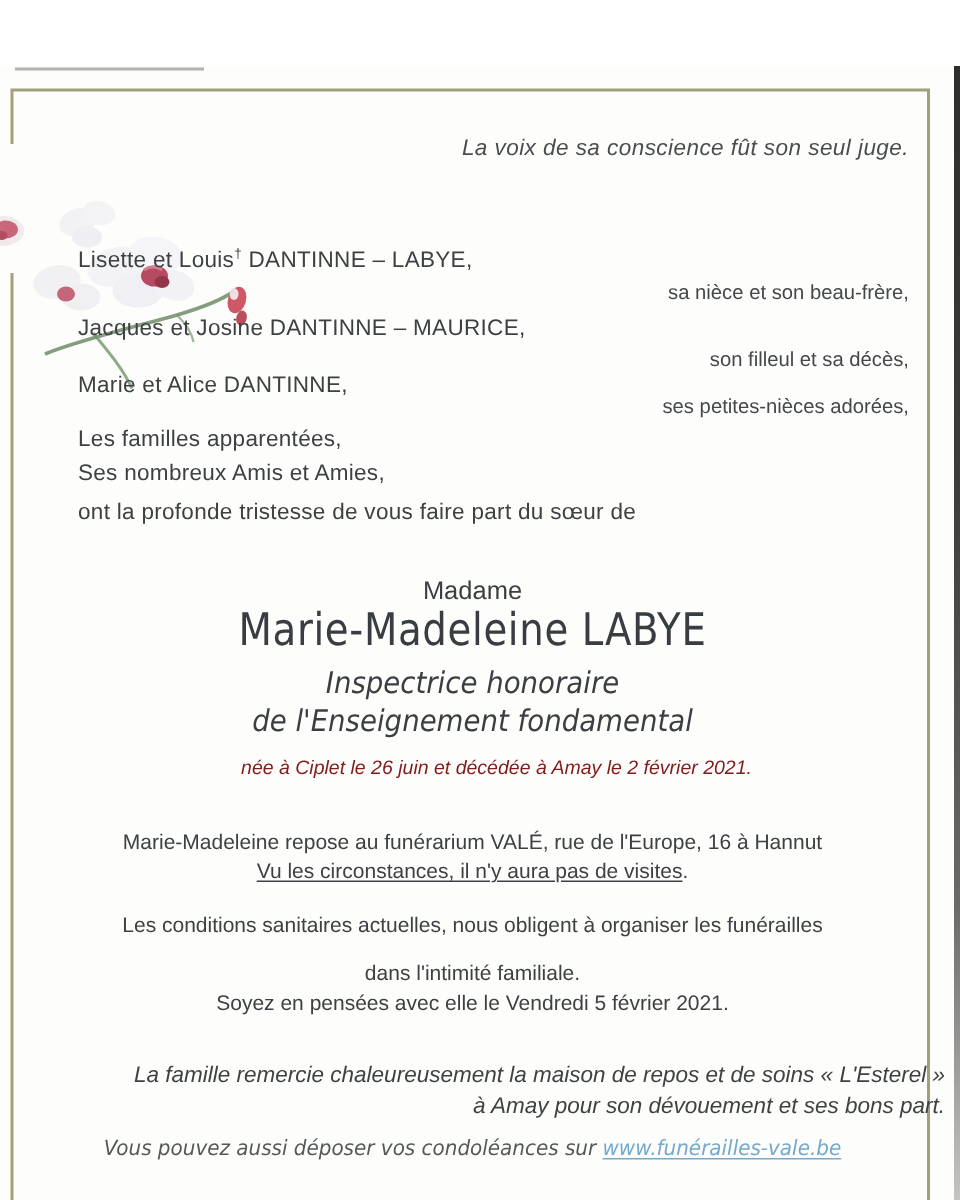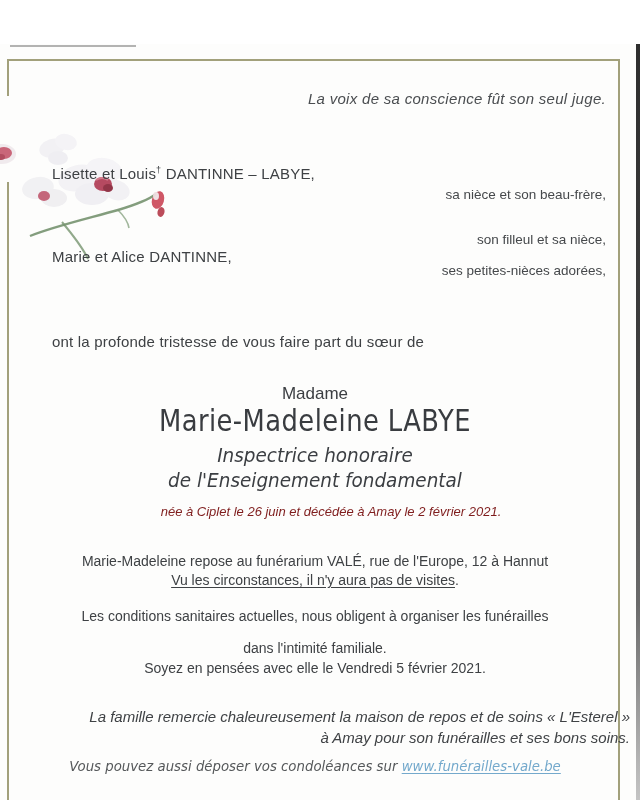--- a/index.html
+++ b/index.html
@@ -104,39 +104,42 @@
       <ellipse cx="156" cy="70" rx="3" ry="4" fill="#f0dfe2"></ellipse>
       <ellipse cx="161" cy="86" rx="3.5" ry="5" transform="rotate(14 161 86)" fill="#b84352"></ellipse>
     </g>
   </svg>
 
   <div class="line quote">La voix de sa conscience fût son seul juge.</div>
 
   <div class="line left-col" style="top:121px"><span>Lisette et Louis</span><sup class="dagger">†</sup><span> DANTINNE – LABYE,</span></div>
   <div class="line right-col" style="top:143px">sa nièce et son beau-frère,</div>
 
-  <div class="line right-col" style="top:188px">son filleul et sa nièce,</div>
+  <div class="line left-col" style="top:166px">Jacques et Josine DANTINNE – MAURICE,</div>
+  <div class="line right-col" style="top:188px">son filleul et sa décès,</div>
 
   <div class="line left-col" style="top:204px">Marie et Alice DANTINNE,</div>
   <div class="line right-col" style="top:219px">ses petites-nièces adorées,</div>
 
+  <div class="line left-col" style="top:240px">Les familles apparentées,</div>
+  <div class="line left-col" style="top:263px">Ses nombreux Amis et Amies,</div>
   <div class="line left-col" style="top:289px">ont la profonde tristesse de vous faire part du sœur de</div>
 
   <div class="line centered madame">Madame</div>
   <div class="line centered big-name">Marie-Madeleine LABYE</div>
   <div class="line centered role role1">Inspectrice honoraire</div>
   <div class="line centered role role2">de l'Enseignement fondamental</div>
   <div class="line centered life">née à Ciplet le 26 juin et décédée à Amay le 2 février 2021.</div>
 
-  <div class="line centered body-line repose">Marie-Madeleine repose au funérarium VALÉ, rue de l'Europe, 12 à Hannut</div>
+  <div class="line centered body-line repose">Marie-Madeleine repose au funérarium VALÉ, rue de l'Europe, 16 à Hannut</div>
   <div class="line centered body-line cond1">Les conditions sanitaires actuelles, nous obligent à organiser les funérailles</div>
   <div class="line centered body-line novisit"><span class="u">Vu les circonstances, il n'y aura pas de visites</span><span>.</span></div>
   <div class="line centered body-line cond2">dans l'intimité familiale.</div>
   <div class="line centered body-line thoughts">Soyez en pensées avec elle le Vendredi 5 février 2021.</div>
 
   <div class="line centered thanks thanks1">La famille remercie chaleureusement la maison de repos et de soins « L'Esterel »</div>
-  <div class="line centered thanks thanks2">à Amay pour son funérailles et ses bons soins.</div>
+  <div class="line centered thanks thanks2">à Amay pour son dévouement et ses bons part.</div>
 
   <div class="line centered condolences"><span>Vous pouvez aussi déposer vos condoléances sur </span><a>www.funérailles-vale.be</a></div>
 
   <div class="line centered footer-line">VALÉ funérailles – Hannut - 019 67 70 90</div>
 
 </div>
 
 </body></html>

